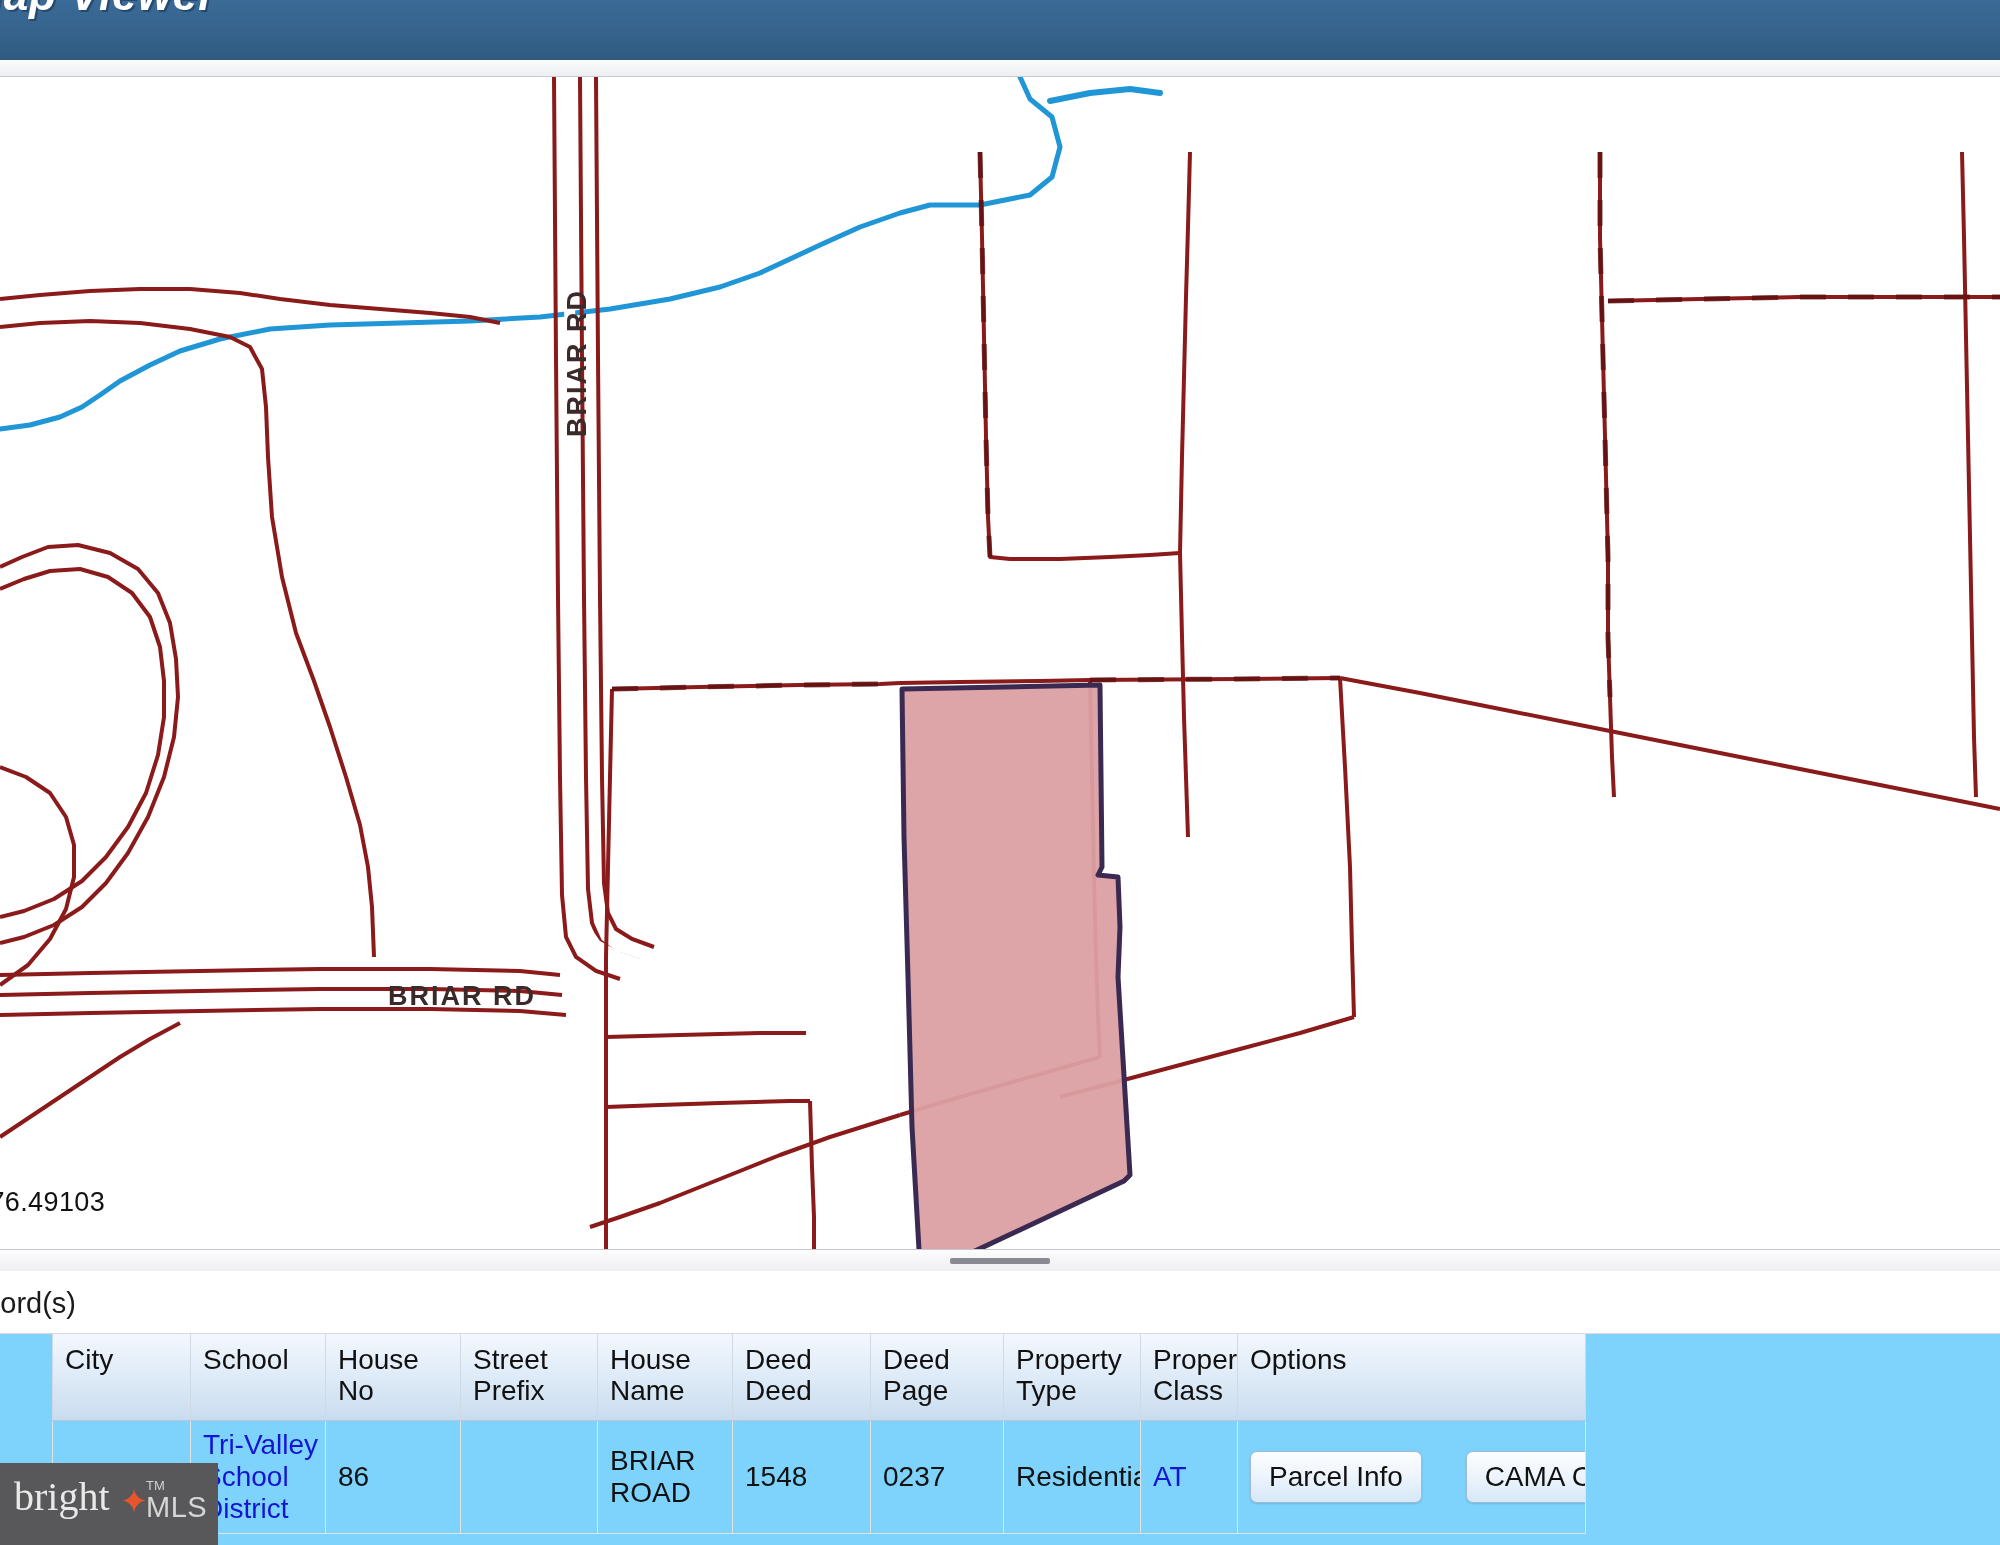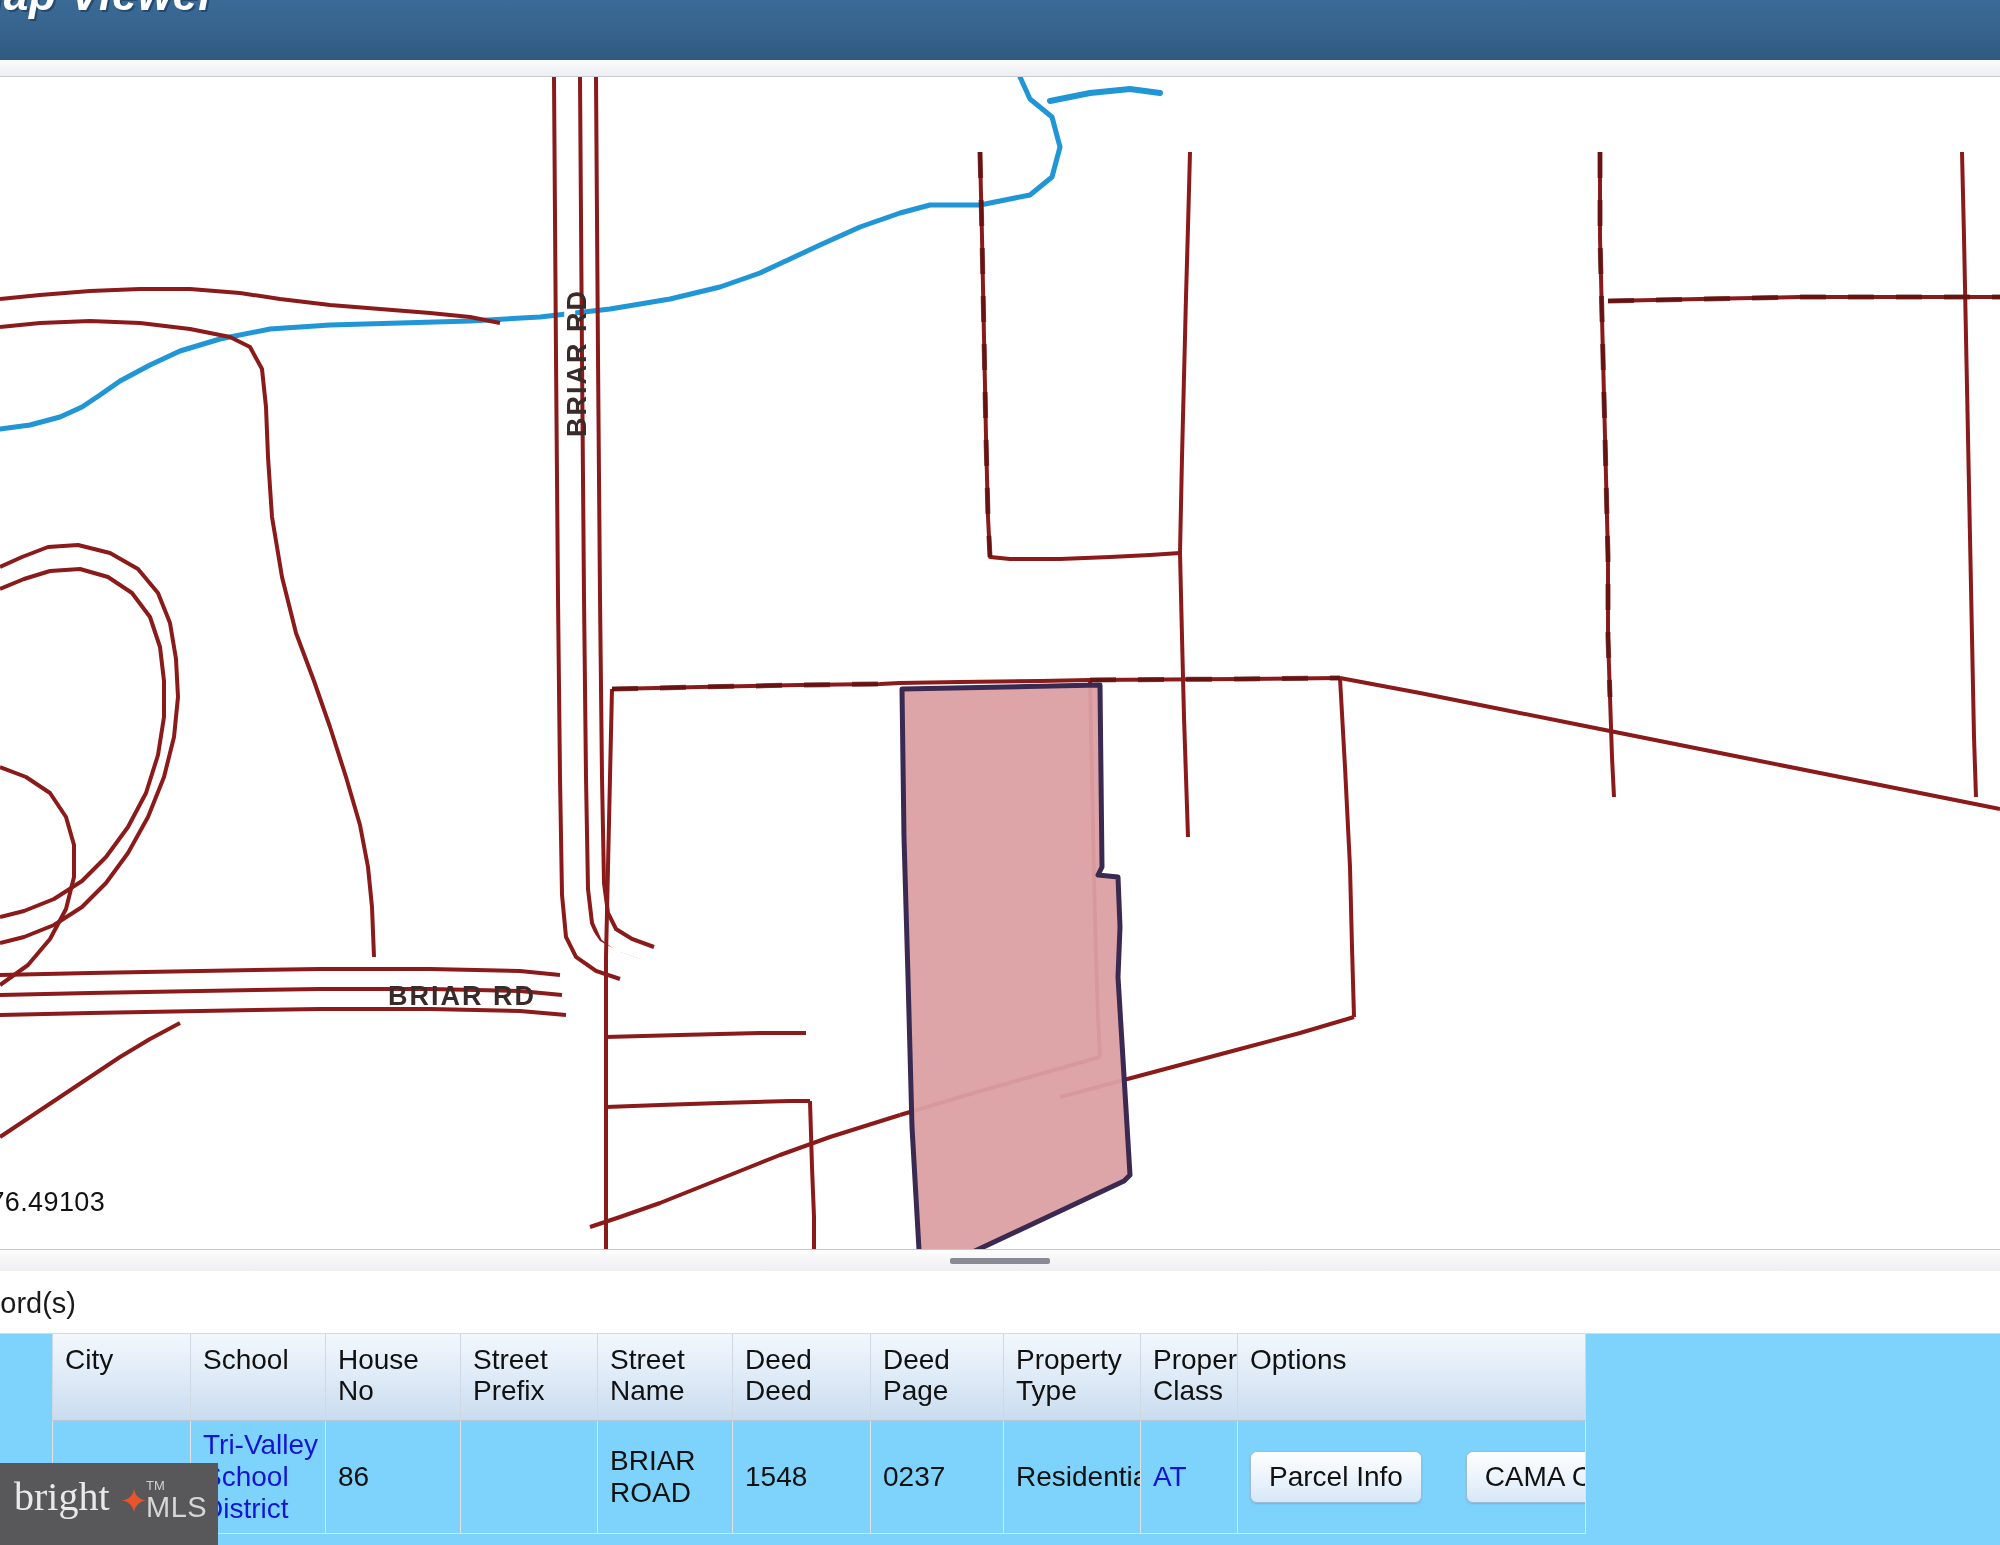--- a/index.html
+++ b/index.html
@@ -244,21 +244,21 @@
             <col style="width:137px">
             <col style="width:97px">
           <col style="width:348px">
         </colgroup>
         <thead>
           <tr>
             <th>City</th>
             <th>School</th>
             <th>House No</th>
             <th>Street Prefix</th>
-            <th>Street Name</th>
+            <th>House Name</th>
             <th>Deed Deed</th>
             <th>Deed Page</th>
             <th>Property Type</th>
             <th>Property Class</th>
             <th>Options</th>
           </tr>
         </thead>
         <tbody>
           <tr>
             <td>Eldred</td>

